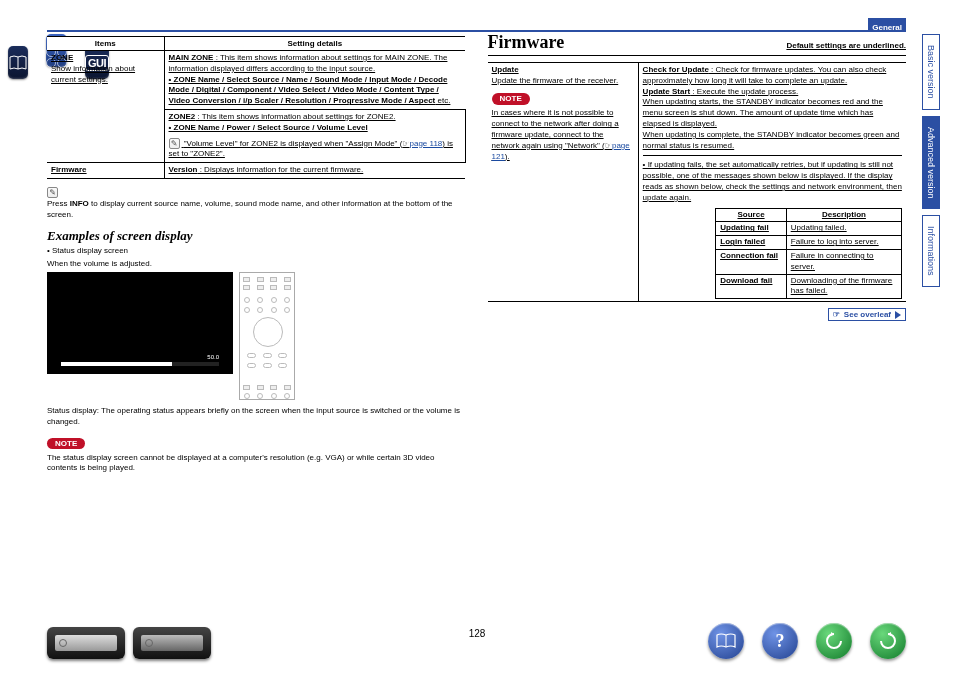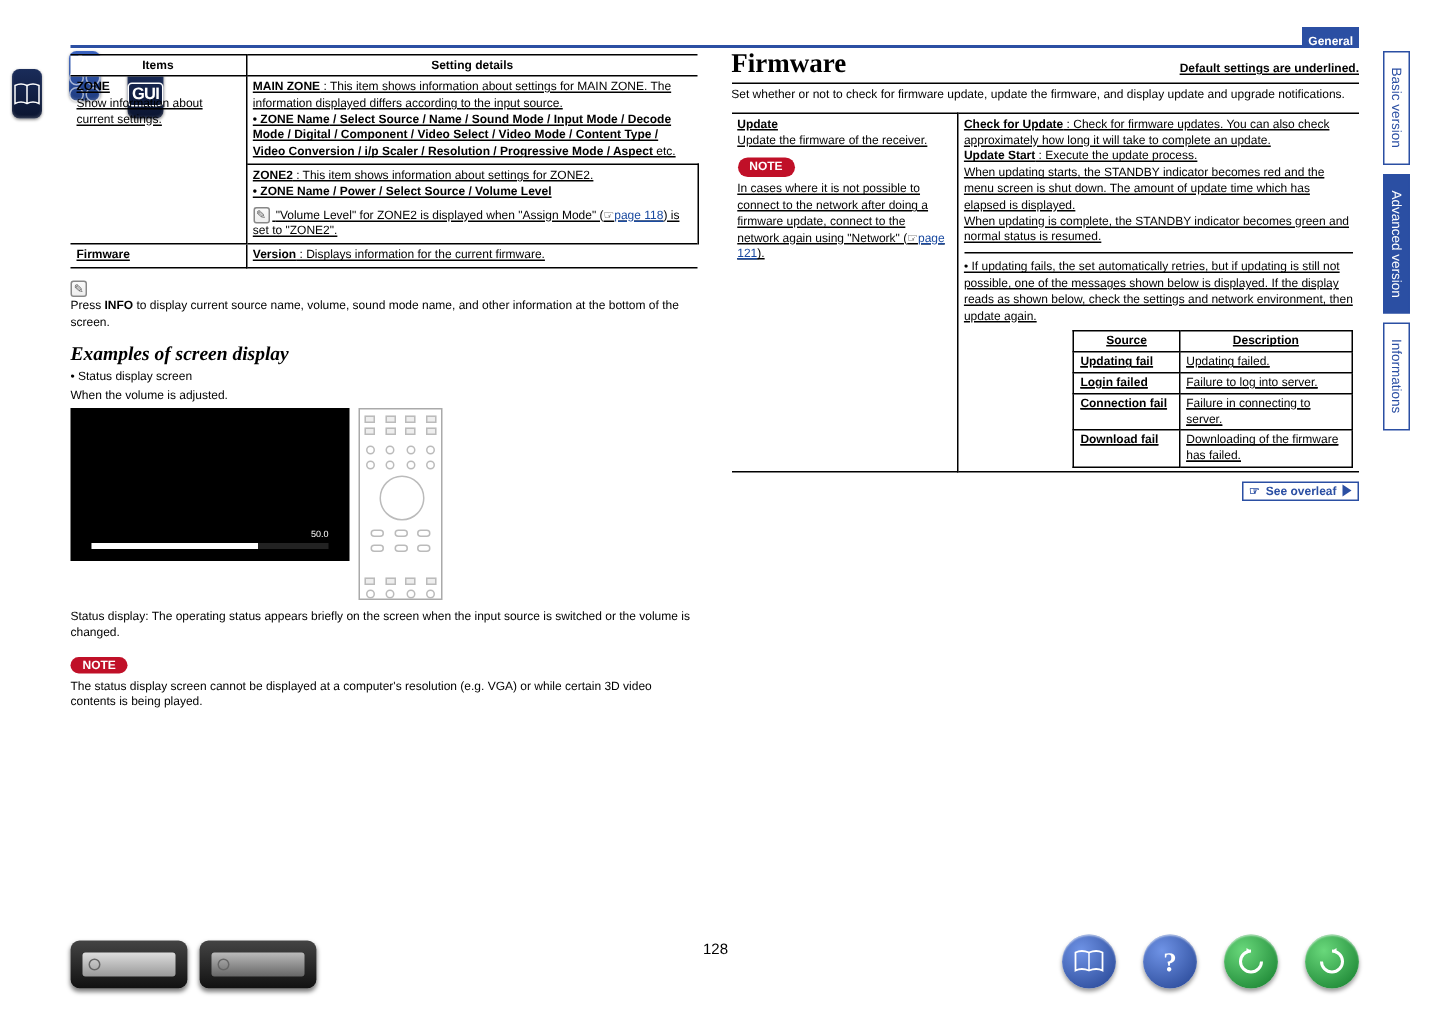--- a/index.html
+++ b/index.html
@@ -230,21 +230,20 @@
     <div style="margin-top:10px;"><span class="note-pill">NOTE</span></div>
     <div class="body-text" style="margin-top:4px;">The status display screen cannot be displayed at a computer's resolution (e.g. VGA) or while certain 3D video contents is being played.</div>
   </div>
 
   <div class="col">
     <div class="fw-h">
       <span>Firmware</span>
       <span class="defnote">Default settings are underlined.</span>
     </div>
     <div class="hr"></div>
-    <div class="body-text">Set whether or not to check for firmware update, update the firmware, and display update and upgrade notifications.</div>
 
     <table class="doc" style="margin-top:6px;">
       <tbody>
       <tr>
         <td>
           <span class="bold">Update</span><br>
           <span>Update the firmware of the receiver.</span>
           <div style="margin-top:6px;"><span class="note-pill">NOTE</span></div>
           <div class="" style="margin-top:3px;">
             <span>In cases where it is not possible to connect to the network after doing a firmware update, connect to the network again using "Network" (</span>☞<span class="link">page 121</span><span>).</span>

